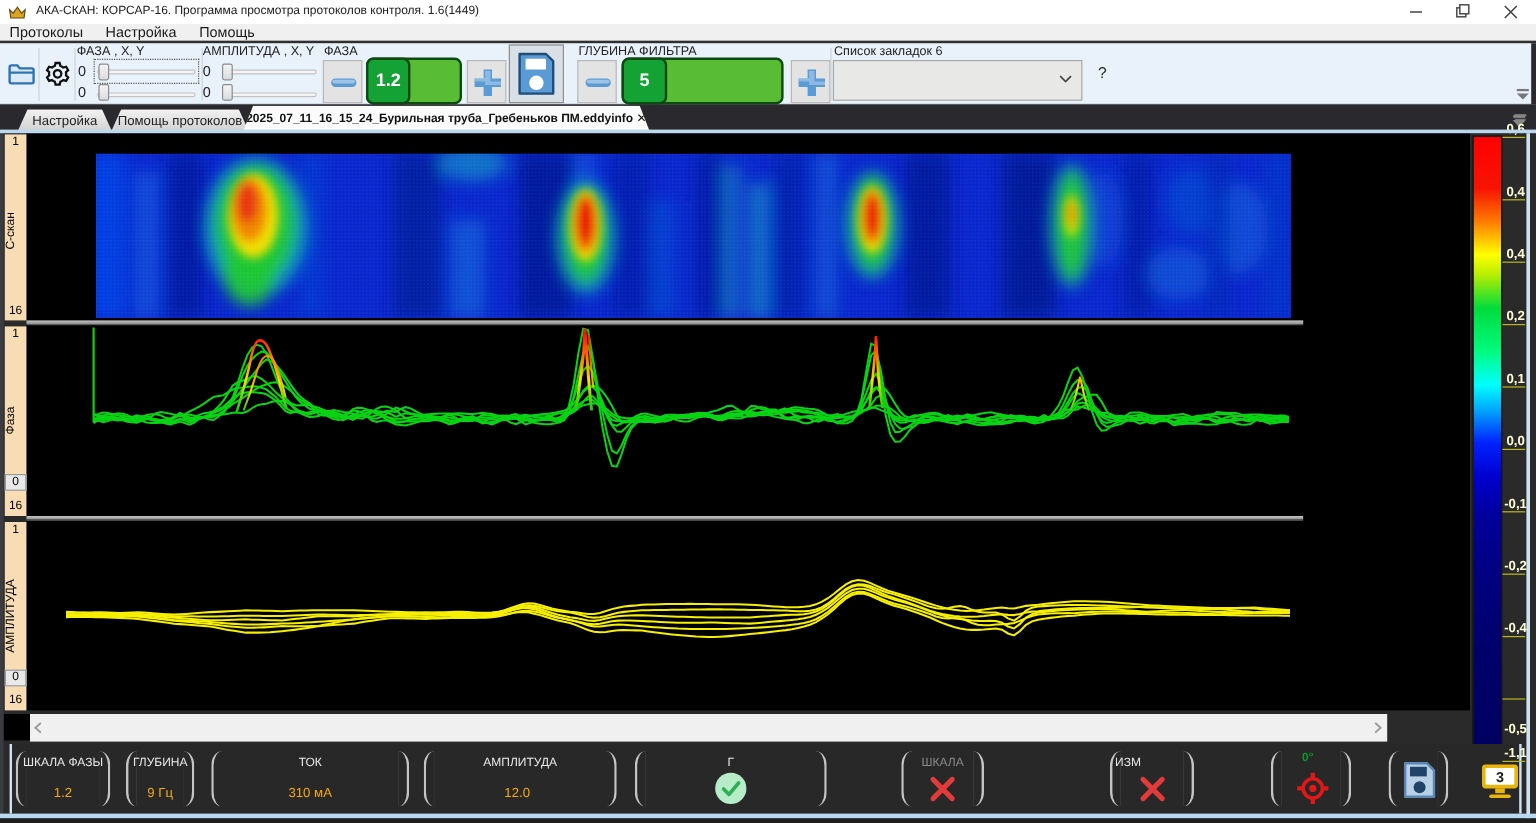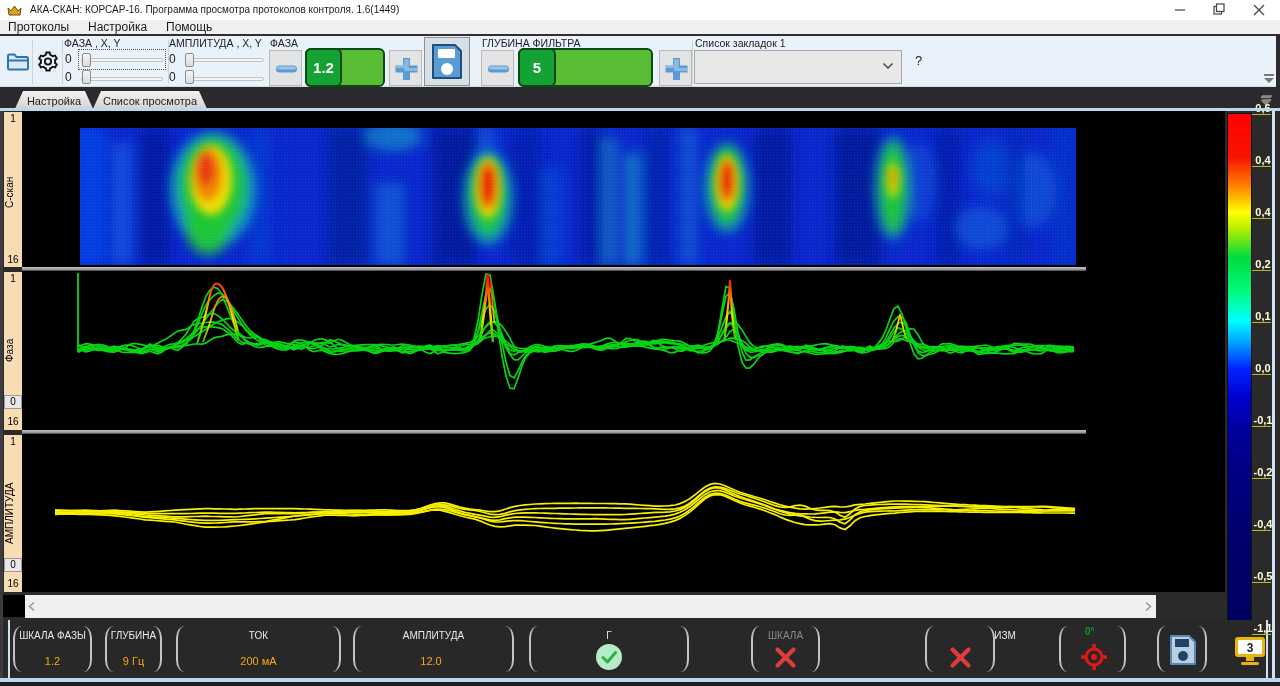--- a/index.html
+++ b/index.html
@@ -126,34 +126,35 @@
         <rect x="6" y="14.5" width="21" height="7" rx="3.5" fill="#5b9bd5"></rect>
         <rect x="7" y="15.5" width="19" height="3" rx="1.5" fill="#9dc3e6"></rect>
       </svg></div>
 <div class="abs gbar" style="left:518px;top:48px;width:135px;height:39px;background:#58bc34"></div>
 <div class="abs gbar" style="left:518px;top:48px;width:38px;height:39px;background:#13a233;color:#fff;font-size:15px;font-weight:bold;text-align:center;line-height:36px">5</div>
 <div class="abs sbtn" style="left:659px;top:50px"><svg width="33" height="36" viewBox="0 0 33 36">
         <path d="M13 7 h7 v7.5 h7.5 v7 h-7.5 v7.5 h-7 v-7.5 h-7.5 v-7 h7.5 Z" fill="#5b9bd5"></path>
         <path d="M14.2 8.2 h4.6 v8.7 h8.7 v3 h-8.7 l0 0 h-4.6 v-3 l0 0 h-8.7 v-3 h8.7 Z" fill="#9dc3e6" opacity="0.75"></path>
       </svg></div>
 <div class="abs vsep" style="left:692px"></div>
-<div class="abs tlab" style="left:695px;top:37px">Список закладок 1</div>
+<div class="abs tlab" style="left:695px;top:37px">Список закладок 6</div>
 <div class="abs combo" style="left:694px;top:50px;width:208px;height:34px"></div>
 <svg class="abs" style="left:882px;top:62px" width="12" height="8" viewBox="0 0 12 8">
       <path d="M1.5 1.5 L6 6 L10.5 1.5" fill="none" stroke="#444" stroke-width="1.4"></path>
     </svg>
 <div class="abs" style="left:915px;top:53px;font-size:13px;color:#222">?</div>
 <svg class="abs" style="left:1262px;top:74px" width="14" height="12" viewBox="0 0 14 12">
       <rect x="2" y="0" width="10" height="2" fill="#777"></rect>
       <path d="M2 4 L12 4 L7 9 Z" fill="#777"></path>
     </svg>
 
 <div class="abs" id="tabs">
  <div class="abs tab" style="left:14px;width:80px">Настройка</div>
- <div class="abs tab" style="left:92px;width:116px">Список просмотра</div>
+ <div class="abs tab" style="left:92px;width:116px">Помощь протоколов</div>
+ <div class="abs" id="tabact" style="left:202px;width:340px">2025_07_11_16_15_24_Бурильная труба_Гребеньков ПМ.eddyinfo <span style="font-weight:normal">✕</span></div>
  <svg class="abs" style="left:1260px;top:8px" width="14" height="12" viewBox="0 0 14 12">
         <rect x="2" y="0" width="10" height="2" fill="#777"></rect>
         <path d="M2 4 L12 4 L7 9 Z" fill="#777"></path>
       </svg>
 </div>
 <div class="abs" id="tabline"></div>
 
 <div class="abs" id="content">
 <div class="abs blk" style="left:22px;top:0px;width:1203px;height:481px"></div>
 <div class="abs strip" style="top:1px;height:155px">
@@ -306,55 +307,55 @@
 <div class="abs clab" style="top:310px">0,1</div>
 <div class="abs ctick" style="top:322px"></div>
 <div class="abs clab" style="top:362px">0,0</div>
 <div class="abs ctick" style="top:374px"></div>
 <div class="abs clab" style="top:414px">-0,1</div>
 <div class="abs ctick" style="top:426px"></div>
 <div class="abs clab" style="top:466px">-0,2</div>
 <div class="abs ctick" style="top:478px"></div>
 <div class="abs clab" style="top:518px">-0,4</div>
 <div class="abs ctick" style="top:530px"></div>
-<div class="abs clab" style="top:570px">-0,5</div>
+<div class="abs clab" style="top:602px">-0,5</div>
 <div class="abs ctick" style="top:582px"></div>
 <div class="abs clab" style="top:622px">-1,1</div>
 <div class="abs ctick" style="top:634px"></div>
 <svg class="abs" style="left:1258px;top:95px" width="16" height="12" viewBox="0 0 16 12">
       <rect x="3" y="1" width="10" height="2.2" fill="#888"></rect>
       <path d="M2.5 5 L13.5 5 L8 11 Z" fill="#888"></path>
     </svg>
 
 <div class="abs" id="sbar"></div>
 <div class="abs br brl" style="left:13px;top:626px"></div>
 <div class="abs br brr" style="left:83px;top:626px"></div>
 <div class="abs slab" style="left:13px;top:630px;width:79px;color:#e8e8e8">ШКАЛА ФАЗЫ</div>
 <div class="abs sval" style="left:13px;top:655px;width:79px">1.2</div>
 <div class="abs br brl" style="left:105px;top:626px"></div>
 <div class="abs br brr" style="left:153px;top:626px"></div>
 <div class="abs slab" style="left:105px;top:630px;width:57px;color:#e8e8e8">ГЛУБИНА</div>
 <div class="abs sval" style="left:105px;top:655px;width:57px">9 Гц</div>
 <div class="abs br brl" style="left:176px;top:626px"></div>
 <div class="abs br brr" style="left:332px;top:626px"></div>
 <div class="abs slab" style="left:176px;top:630px;width:165px;color:#e8e8e8">ТОК</div>
-<div class="abs sval" style="left:176px;top:655px;width:165px">200 мА</div>
+<div class="abs sval" style="left:176px;top:655px;width:165px">310 мА</div>
 <div class="abs br brl" style="left:353px;top:626px"></div>
 <div class="abs br brr" style="left:505px;top:626px"></div>
 <div class="abs slab" style="left:353px;top:630px;width:161px;color:#e8e8e8">АМПЛИТУДА</div>
 <div class="abs sval" style="left:353px;top:655px;width:156px">12.0</div>
 <div class="abs br brl" style="left:529px;top:626px"></div>
 <div class="abs br brr" style="left:680px;top:626px"></div>
 <div class="abs slab" style="left:529px;top:630px;width:160px;color:#e8e8e8">Г</div>
 <div class="abs br brl" style="left:751px;top:626px"></div>
 <div class="abs br brr" style="left:811px;top:626px"></div>
 <div class="abs slab" style="left:751px;top:630px;width:69px;color:#8a8a8a">ШКАЛА</div>
 <div class="abs br brl" style="left:925px;top:626px"></div>
 <div class="abs br brr" style="left:986px;top:626px"></div>
-<div class="abs slab" style="left:970px;top:630px;width:70px;color:#e8e8e8">ИЗМ</div>
+<div class="abs slab" style="left:905px;top:630px;width:70px;color:#e8e8e8">ИЗМ</div>
 <div class="abs br brl" style="left:1059px;top:626px"></div>
 <div class="abs br brr" style="left:1117px;top:626px"></div>
 <div class="abs slab" style="left:1059px;top:630px;width:67px;color:#e8e8e8">&nbsp;</div>
 <div class="abs br brl" style="left:1157px;top:626px"></div>
 <div class="abs br brr" style="left:1198px;top:626px"></div>
 <div class="abs slab" style="left:1157px;top:630px;width:50px;color:#e8e8e8">&nbsp;</div>
 <svg class="abs" style="left:595px;top:643px" width="28" height="28" viewBox="0 0 28 28">
 <circle cx="14" cy="14" r="13" fill="#b7ecc8"></circle>
       <path d="M8 14.5 L12.5 19 L20.5 9.5" fill="none" stroke="#2fae53" stroke-width="3" stroke-linecap="round" stroke-linejoin="round"></path>
     </svg>

